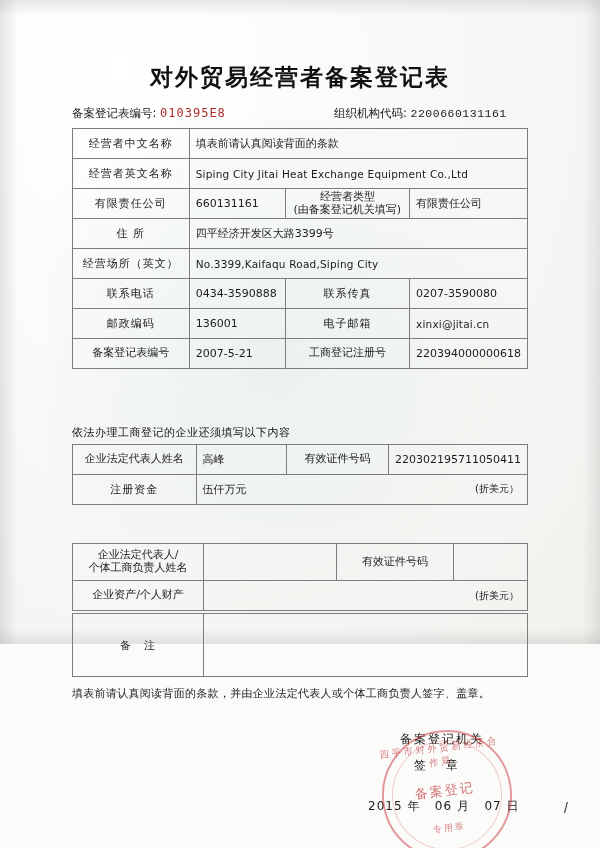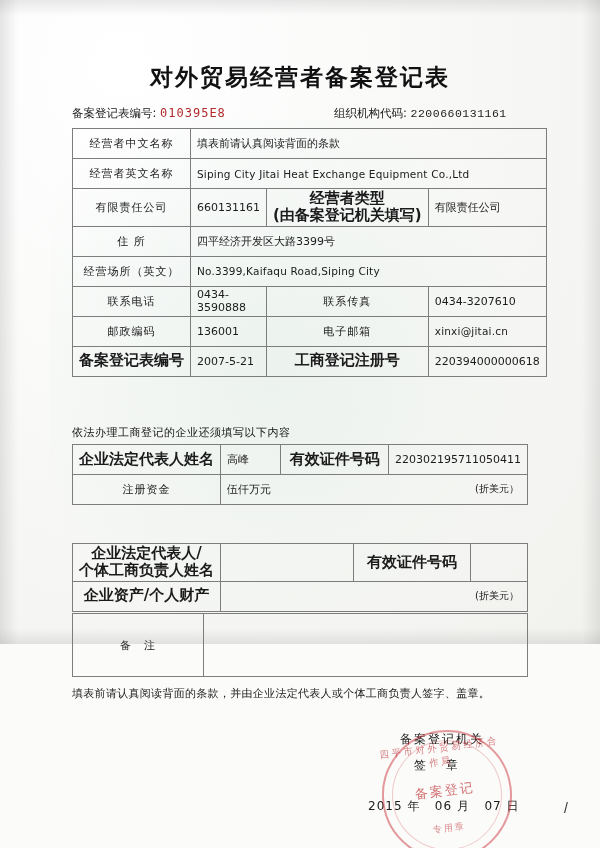--- a/index.html
+++ b/index.html
@@ -80,21 +80,21 @@
     vertical-align: middle;
     color: #1b1b1b;
   }
   .lbl {
     width: 118px;
     text-align: center;
     letter-spacing: 1px;
     font-size: 11px;
     white-space: nowrap;
   }
-  .lbl-sm { font-size: 15px; letter-spacing: 0; line-height: 1.15; font-weight: bold; }
+  .lbl-sm { font-size: 11px; letter-spacing: 0; line-height: 1.15; }
   .val {
     padding-left: 10px;
     font-size: 11px;
   }
   .val-en { font-size: 10.5px; letter-spacing: 0.2px; }
   .section-note {
     position: absolute;
     left: 72px;
     font-size: 11px;
     font-family: "DejaVu Sans", sans-serif;
@@ -260,21 +260,21 @@
       <td class="val" colspan="3">四平经济开发区大路3399号</td>
     </tr>
     <tr>
       <td class="lbl">经营场所（英文）</td>
       <td class="val val-en" colspan="3">No.3399,Kaifaqu Road,Siping City</td>
     </tr>
     <tr>
       <td class="lbl">联系电话</td>
       <td class="val">0434-3590888</td>
       <td class="lbl">联系传真</td>
-      <td class="val">0434-3207610</td>
+      <td class="val">0207-3590080</td>
     </tr>
     <tr>
       <td class="lbl">邮政编码</td>
       <td class="val">136001</td>
       <td class="lbl">电子邮箱</td>
       <td class="val val-en">xinxi@jitai.cn</td>
     </tr>
     <tr>
       <td class="lbl lbl-sm">备案登记表编号</td>
       <td class="val">2007-5-21</td>

